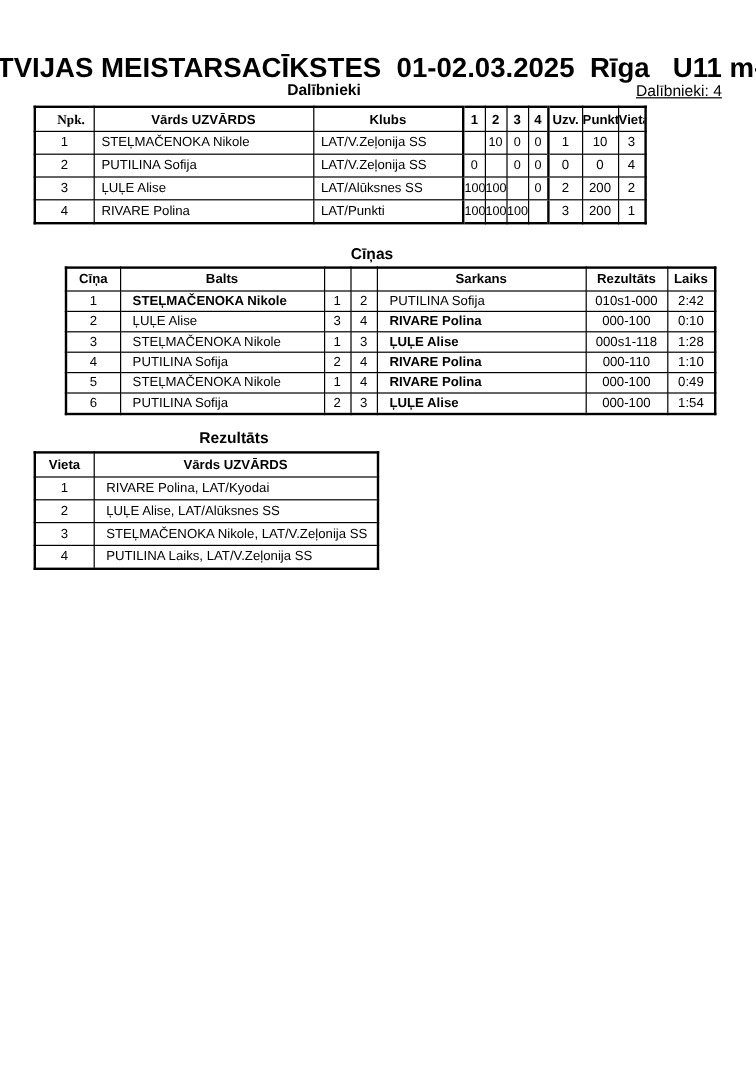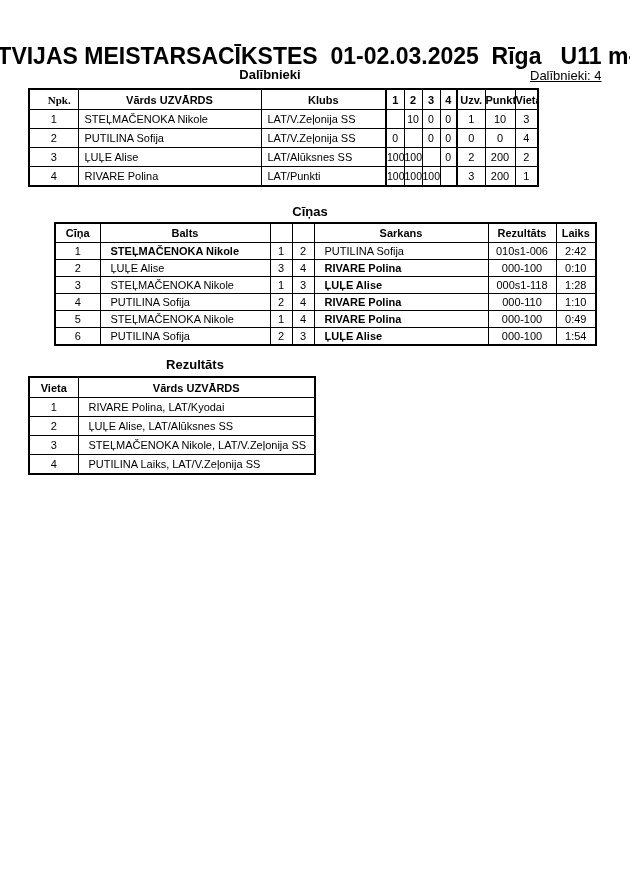--- a/index.html
+++ b/index.html
@@ -150,21 +150,21 @@
       <th class="c">Laiks</th>
     </tr>
   </thead>
   <tbody>
     <tr>
       <td class="c">1</td>
       <td class="l10 bold">STEĻMAČENOKA Nikole</td>
       <td class="c">1</td>
       <td class="c">2</td>
       <td class="l10">PUTILINA Sofija</td>
-      <td class="c">010s1-006</td>
+      <td class="c">010s1-000</td>
       <td class="c">2:42</td>
     </tr>
     <tr>
       <td class="c">2</td>
       <td class="l10">ĻUĻE Alise</td>
       <td class="c">3</td>
       <td class="c">4</td>
       <td class="l10 bold">RIVARE Polina</td>
       <td class="c">000-100</td>
       <td class="c">0:10</td>

